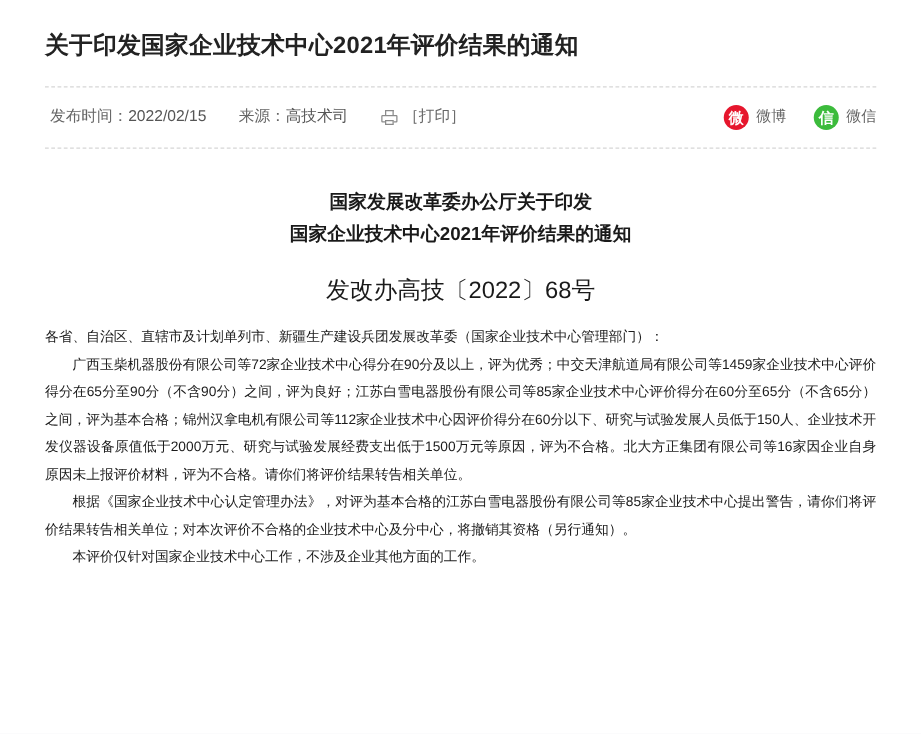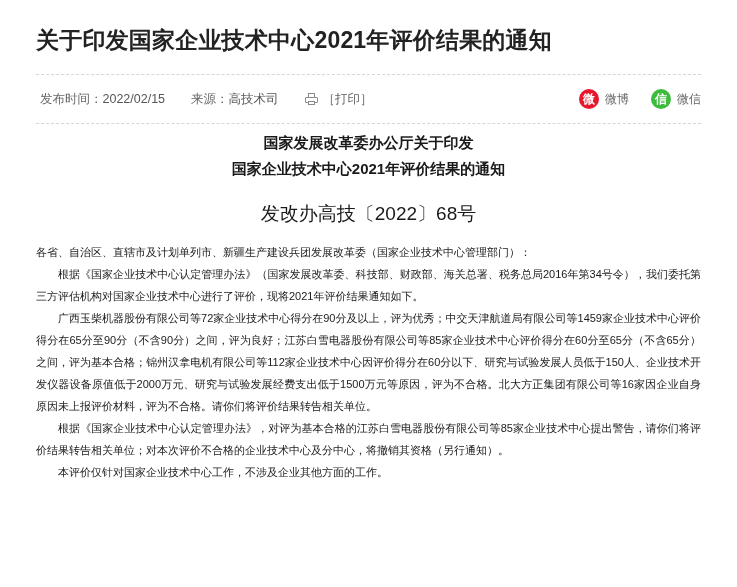--- a/index.html
+++ b/index.html
@@ -17,21 +17,21 @@
     position: relative;
     width: 737px;
     height: 587px;
     background: #ffffff;
     box-sizing: border-box;
   }
   .title-bar {
     padding: 24px 36px 18px 36px;
   }
   .doc-title {
-    font-size: 23px;
+    font-size: 19px;
     font-weight: bold;
     color: #222222;
     letter-spacing: 0.2px;
     line-height: 1.4;
   }
   .divider {
     border: 0;
     border-top: 1px dashed #d6d6d6;
     margin: 0 36px;
   }
@@ -126,21 +126,21 @@
   }
   .content {
     padding: 6px 36px 0 36px;
     color: #262626;
   }
   .doc-head {
     text-align: center;
     font-size: 15px;
     font-weight: bold;
     line-height: 1.75;
-    margin-top: 0;
+    margin-top: 24px;
     color: #1a1a1a;
   }
   .doc-number {
     text-align: center;
     font-size: 19px;
     margin-top: 18px;
     margin-bottom: 14px;
     color: #1a1a1a;
   }
   .para {
@@ -197,20 +197,19 @@
 
   <div class="content">
     <div class="doc-head">
       <div>国家发展改革委办公厅关于印发</div>
       <div>国家企业技术中心2021年评价结果的通知</div>
     </div>
 
     <div class="doc-number">发改办高技〔2022〕68号</div>
 
     <p class="para">各省、自治区、直辖市及计划单列市、新疆生产建设兵团发展改革委（国家企业技术中心管理部门）：</p>
-    <p class="para indent">根据《国家企业技术中心认定管理办法》（国家发展改革委、科技部、财政部、海关总署、税务总局2016年第34号令），我们委托第三方评估机构对国家企业技术中心进行了评价，现将2021年评价结果通知如下。</p>
     <p class="para indent">广西玉柴机器股份有限公司等72家企业技术中心得分在90分及以上，评为优秀；中交天津航道局有限公司等1459家企业技术中心评价得分在65分至90分（不含90分）之间，评为良好；江苏白雪电器股份有限公司等85家企业技术中心评价得分在60分至65分（不含65分）之间，评为基本合格；锦州汉拿电机有限公司等112家企业技术中心因评价得分在60分以下、研究与试验发展人员低于150人、企业技术开发仪器设备原值低于2000万元、研究与试验发展经费支出低于1500万元等原因，评为不合格。北大方正集团有限公司等16家因企业自身原因未上报评价材料，评为不合格。请你们将评价结果转告相关单位。</p>
     <p class="para indent">根据《国家企业技术中心认定管理办法》，对评为基本合格的江苏白雪电器股份有限公司等85家企业技术中心提出警告，请你们将评价结果转告相关单位；对本次评价不合格的企业技术中心及分中心，将撤销其资格（另行通知）。</p>
     <p class="para indent">本评价仅针对国家企业技术中心工作，不涉及企业其他方面的工作。</p>
 
   </div>
 
 </div>
 
 </body></html>

